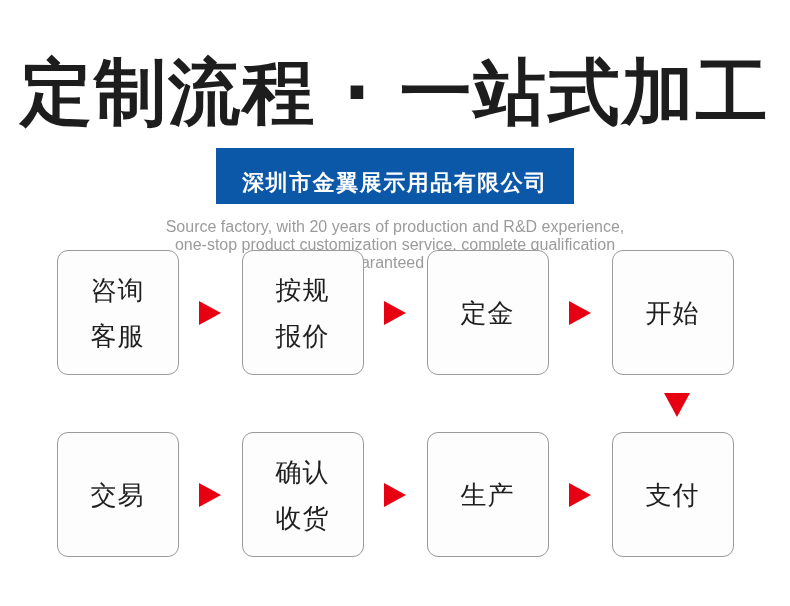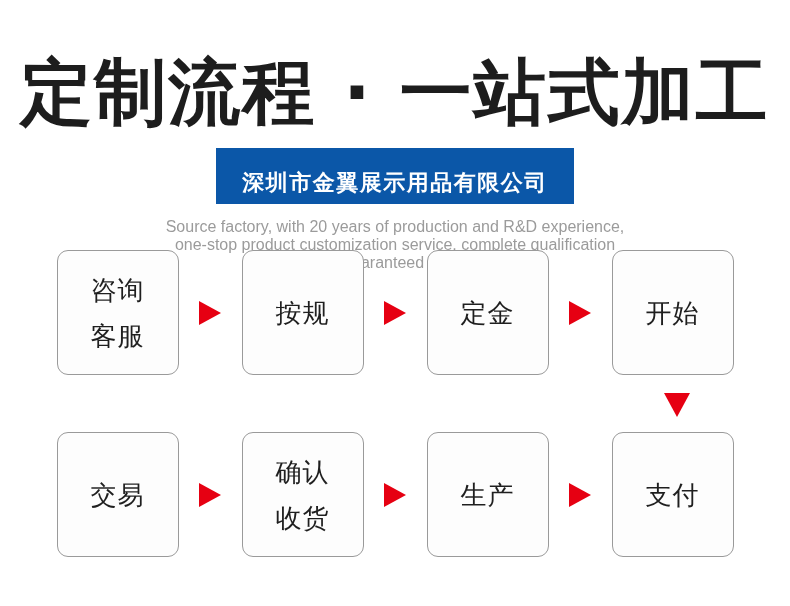--- a/index.html
+++ b/index.html
@@ -156,20 +156,21 @@
         <span class="step-line">咨询</span>
         <span class="step-line">客服</span>
       </div>
 
       <div class="arrow-gap">
         <span class="arrow-right"></span>
       </div>
 
       <div class="step-box">
         <span class="step-line">按规</span>
+        <span class="step-line">报价</span>
       </div>
 
       <div class="arrow-gap">
         <span class="arrow-right"></span>
       </div>
 
       <div class="step-box">
         <span class="step-line">定金</span>
       </div>
 

